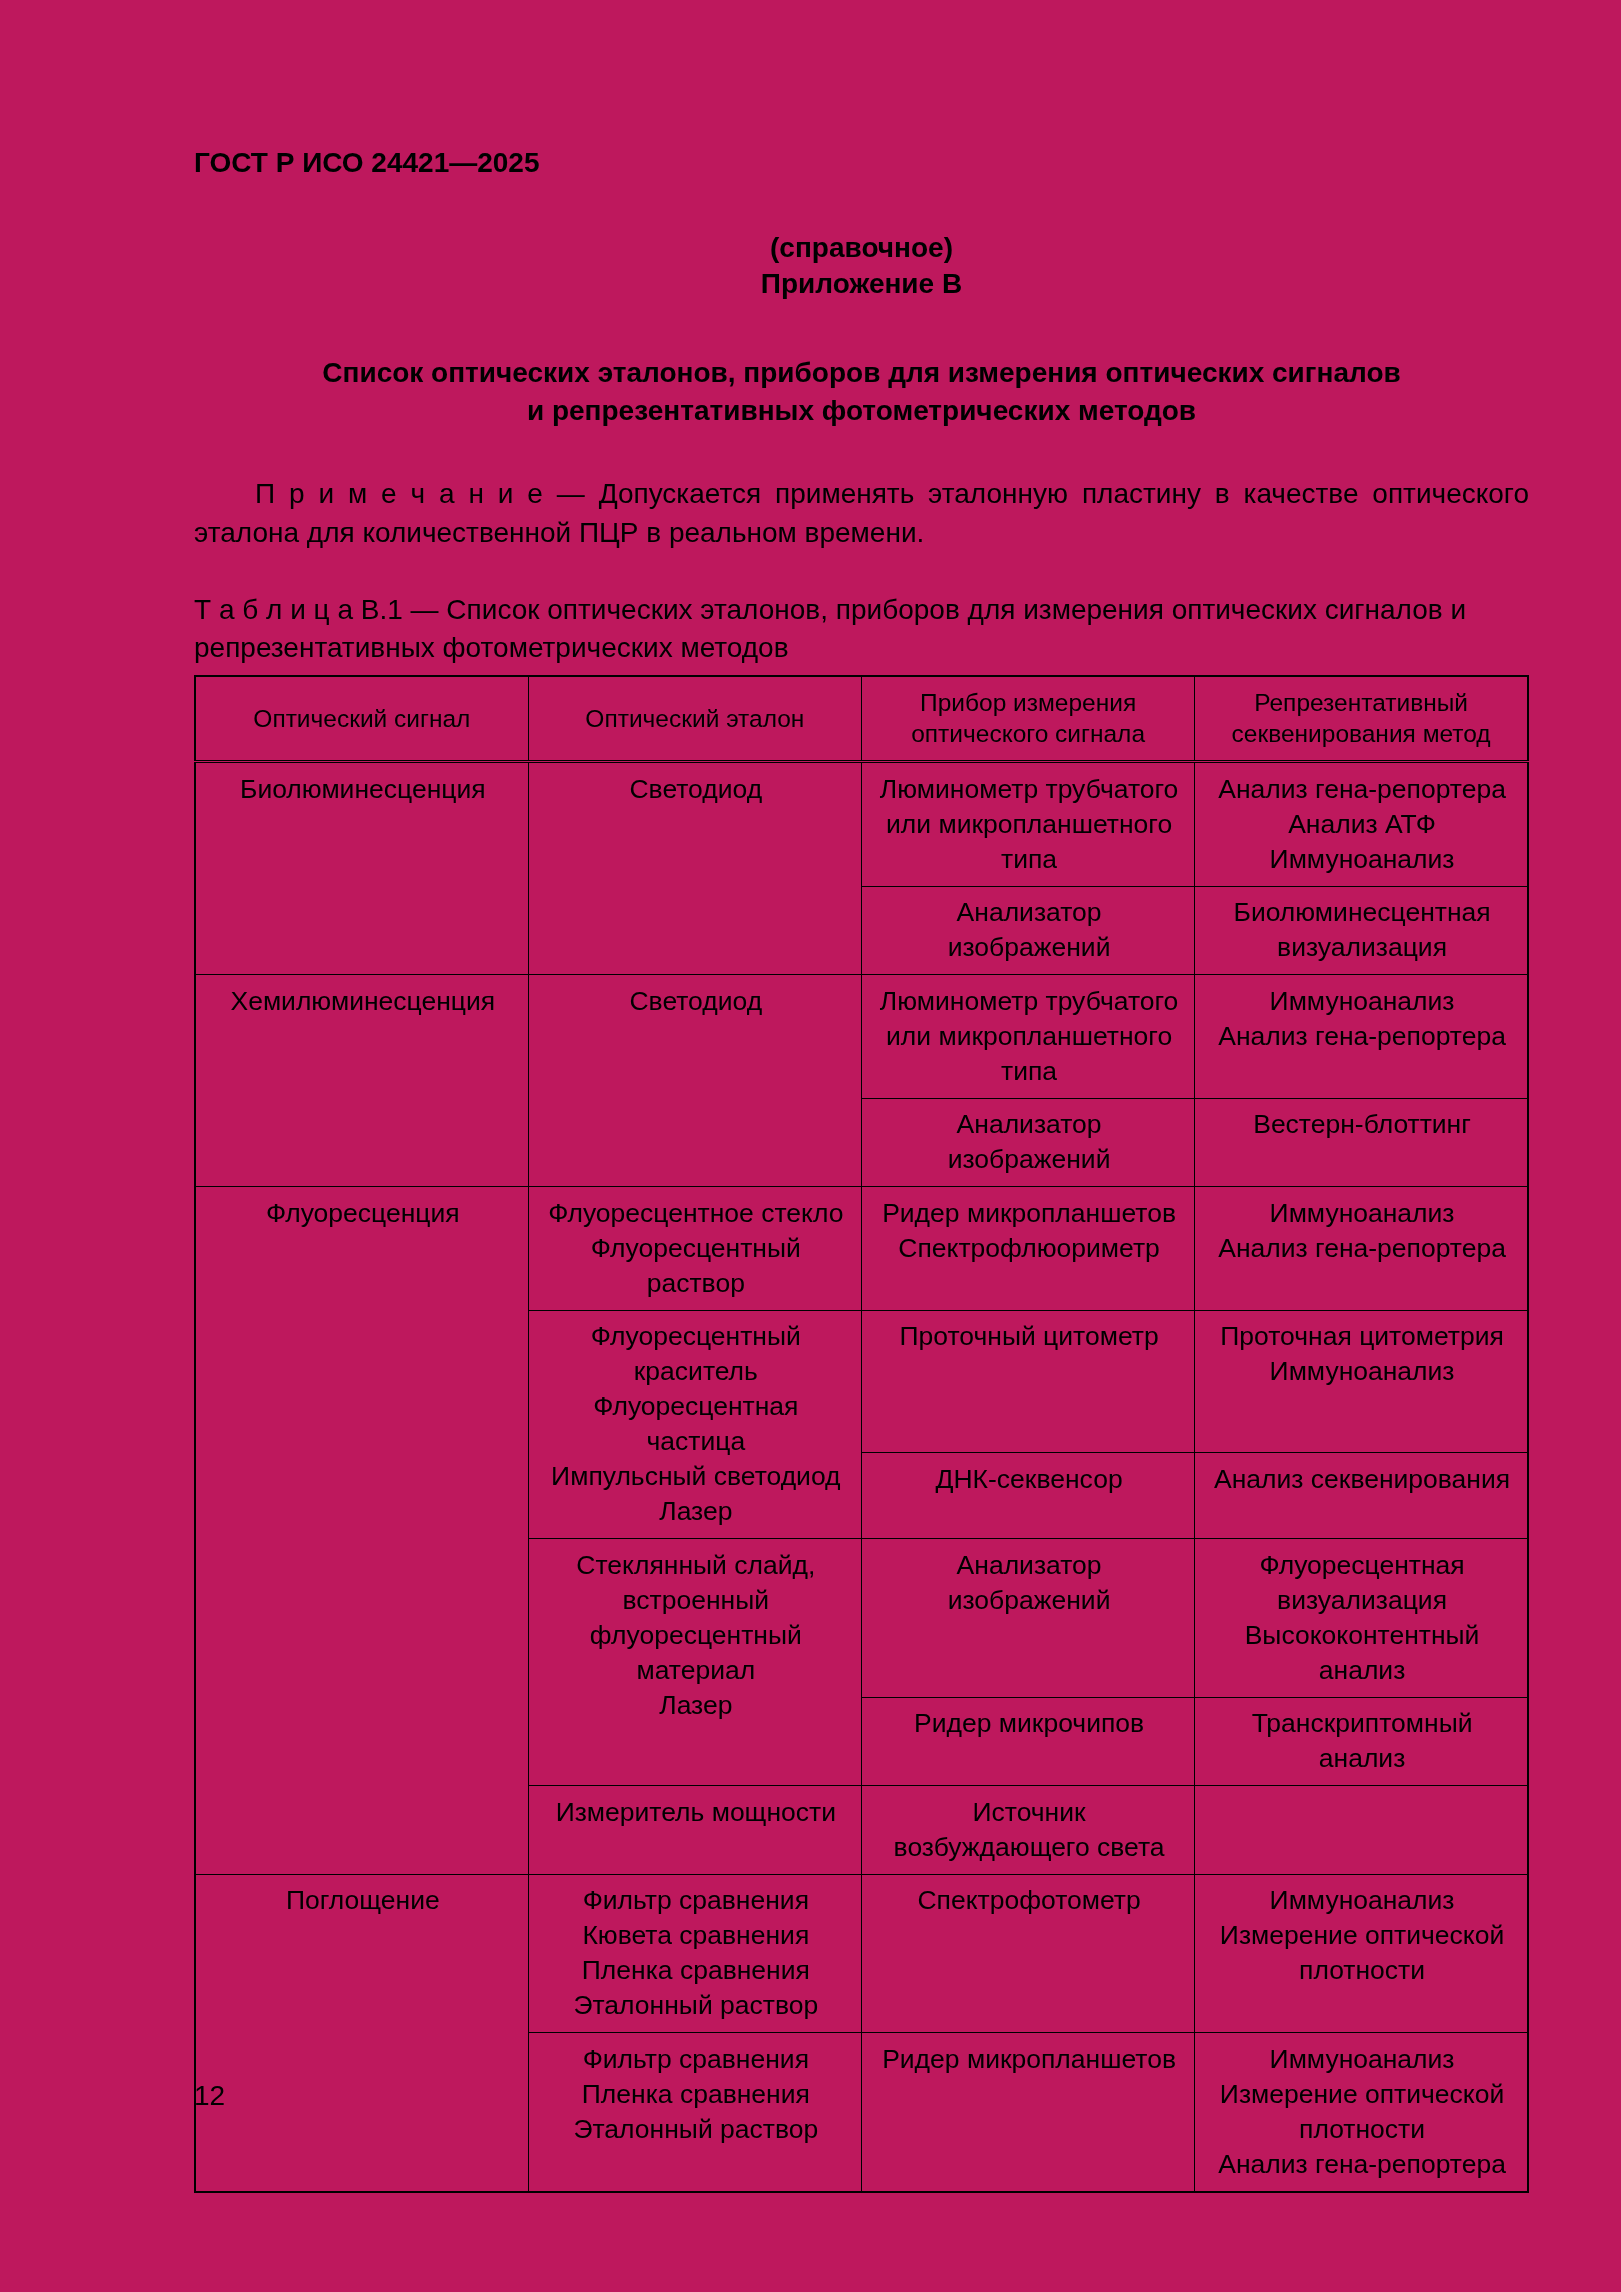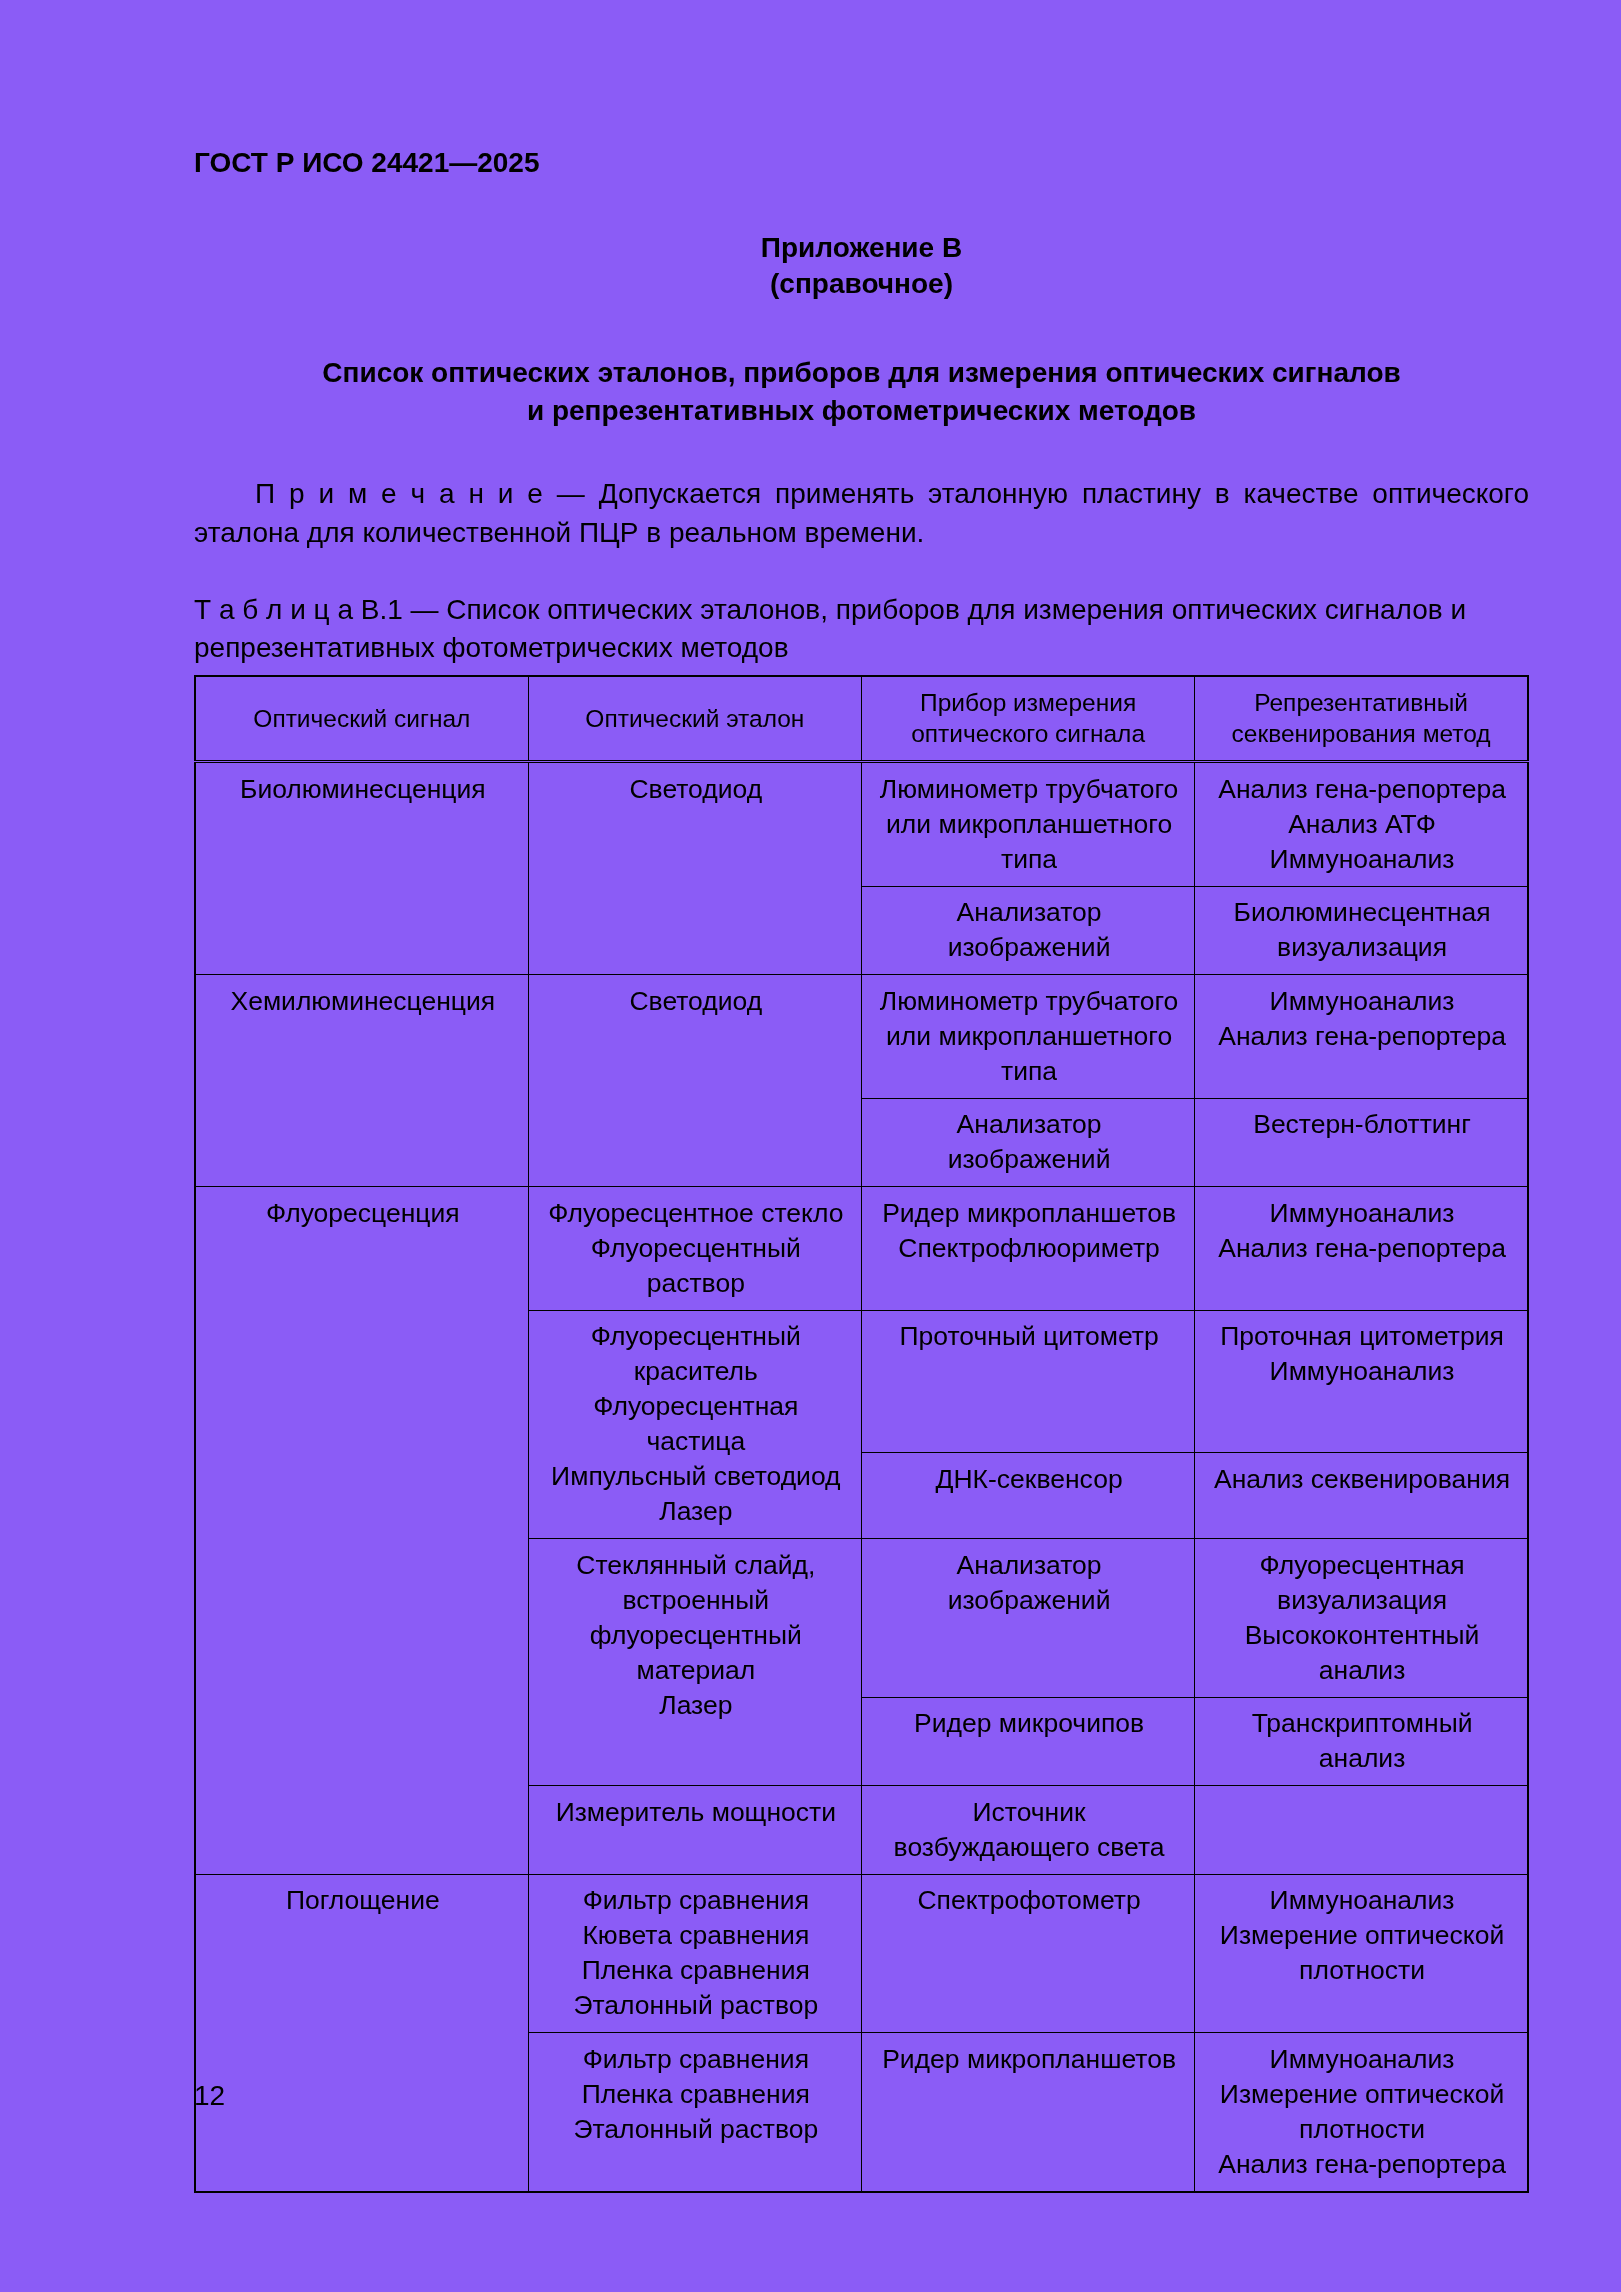--- a/index.html
+++ b/index.html
@@ -2,21 +2,21 @@
 <html lang="ru"><head>
 <meta charset="utf-8">
 <style>
   * { margin:0; padding:0; box-sizing:border-box; }
   html, body { background:#e9e9e9; }
   body { font-family:"Liberation Sans", sans-serif; color:#000; }
   .page {
     position:relative;
     width:1621px; height:2293px;
     margin:0 auto;
-    background:#8b5cf6;
+    background:#be185d;
     padding:147px 92px 0 194px;
     overflow:hidden;
   }
   .doc-code {
     font-size:28px; font-weight:bold;
     margin-bottom:51px;
   }
   .appendix-head {
     text-align:center; font-weight:bold;
     font-size:28px; line-height:1.3;
@@ -72,22 +72,22 @@
   }
 </style>
 </head>
 <body>
 
 <div class="page">
 
   <div class="doc-code">ГОСТ Р ИСО 24421—2025</div>
 
   <div class="appendix-head">
+    <div>(справочное)</div>
     <div>Приложение В</div>
-    <div>(справочное)</div>
   </div>
 
   <div class="title">Список оптических эталонов, приборов для измерения оптических сигналов
 и репрезентативных фотометрических методов</div>
 
 
   <p class="para note">
     <span>П р и м е ч а н и е</span>
     <span>— Допускается применять эталонную пластину в качестве оптического эталона для количественной ПЦР в реальном времени.</span>
   </p>

